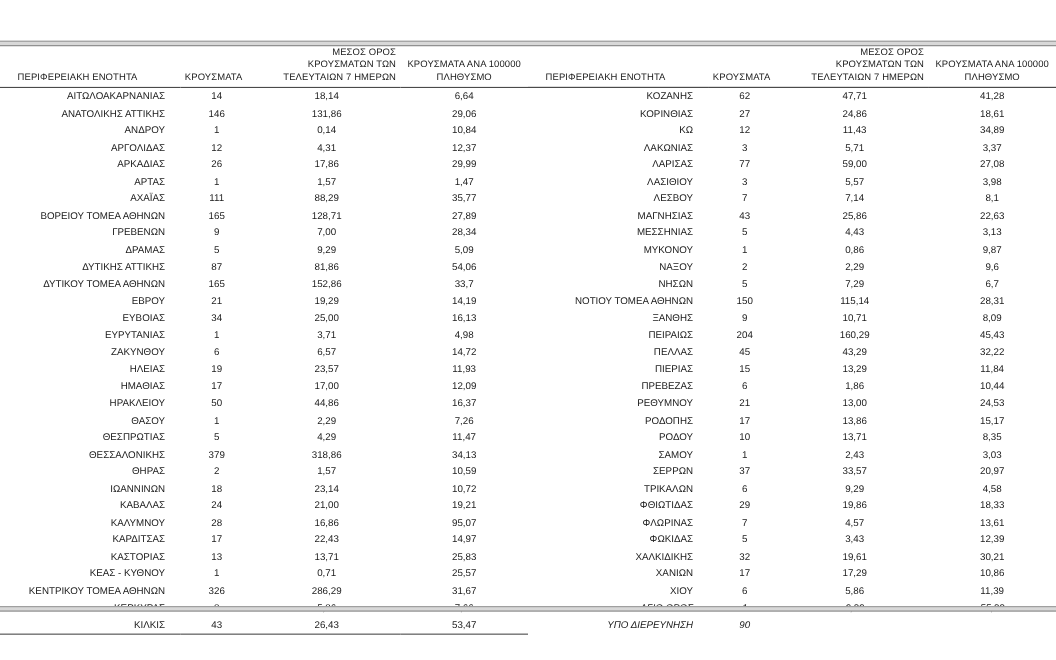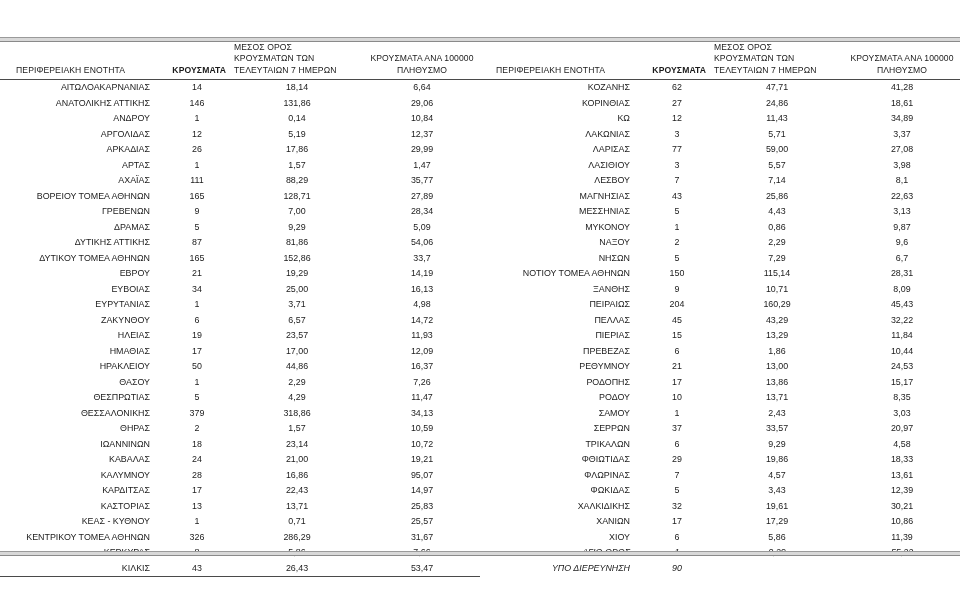--- a/index.html
+++ b/index.html
@@ -71,22 +71,22 @@
   thead th {
     font-weight: normal;
     font-size: 8.6px;
     vertical-align: bottom;
     padding: 0 4px 3px 4px;
     line-height: 1.32;
     border-bottom: 1.3px solid #4a4a4a;
     letter-spacing: 0.1px;
   }
   th.h-name  { text-align: left; padding-left: 16px; }
-  th.h-cases { text-align: right; font-weight: bold; }
-  th.h-avg   { text-align: left; }
+  th.h-cases { text-align: left; }
+  th.h-avg   { text-align: right; }
   th.h-per   { text-align: center; margin-top: 40px; }
 
   tbody td {
     padding: 0 4px;
     height: 15.5px;
     line-height: 15.5px;
     font-size: 8.9px;
     white-space: nowrap;
     overflow: hidden;
   }
@@ -152,21 +152,21 @@
             </tr>
             <tr>
               <td class="v-name">ΑΝΔΡΟΥ</td>
               <td class="v-cases">1</td>
               <td class="v-avg">0,14</td>
               <td class="v-per">10,84</td>
             </tr>
             <tr>
               <td class="v-name">ΑΡΓΟΛΙΔΑΣ</td>
               <td class="v-cases">12</td>
-              <td class="v-avg">5,19</td>
+              <td class="v-avg">4,31</td>
               <td class="v-per">12,37</td>
             </tr>
             <tr>
               <td class="v-name">ΑΡΚΑΔΙΑΣ</td>
               <td class="v-cases">26</td>
               <td class="v-avg">17,86</td>
               <td class="v-per">29,99</td>
             </tr>
             <tr>
               <td class="v-name">ΑΡΤΑΣ</td>

